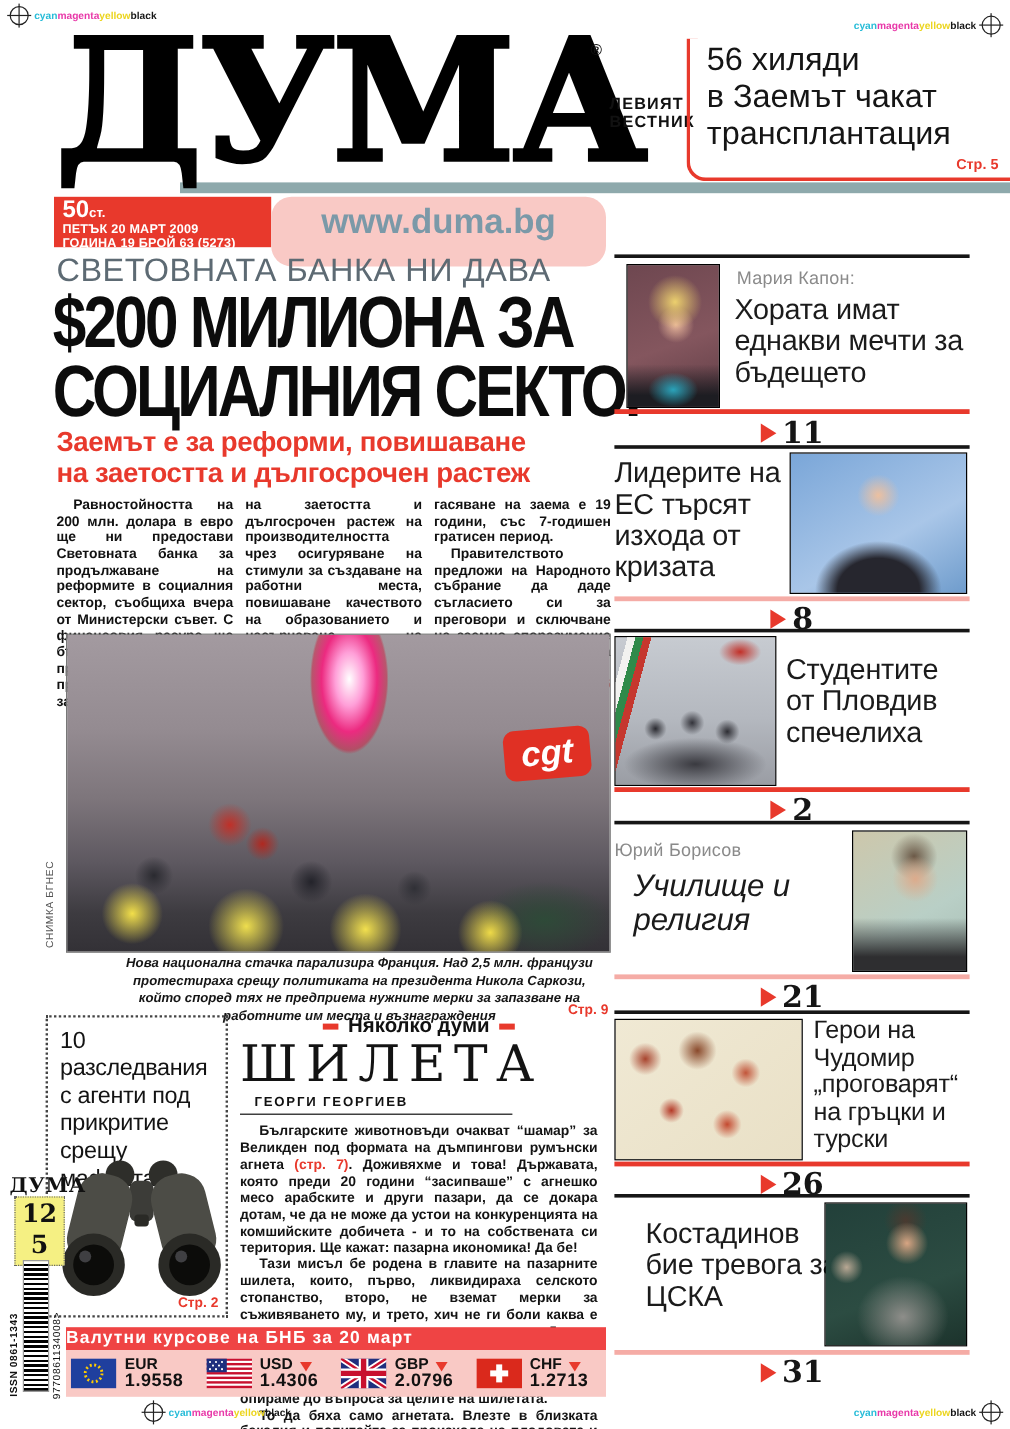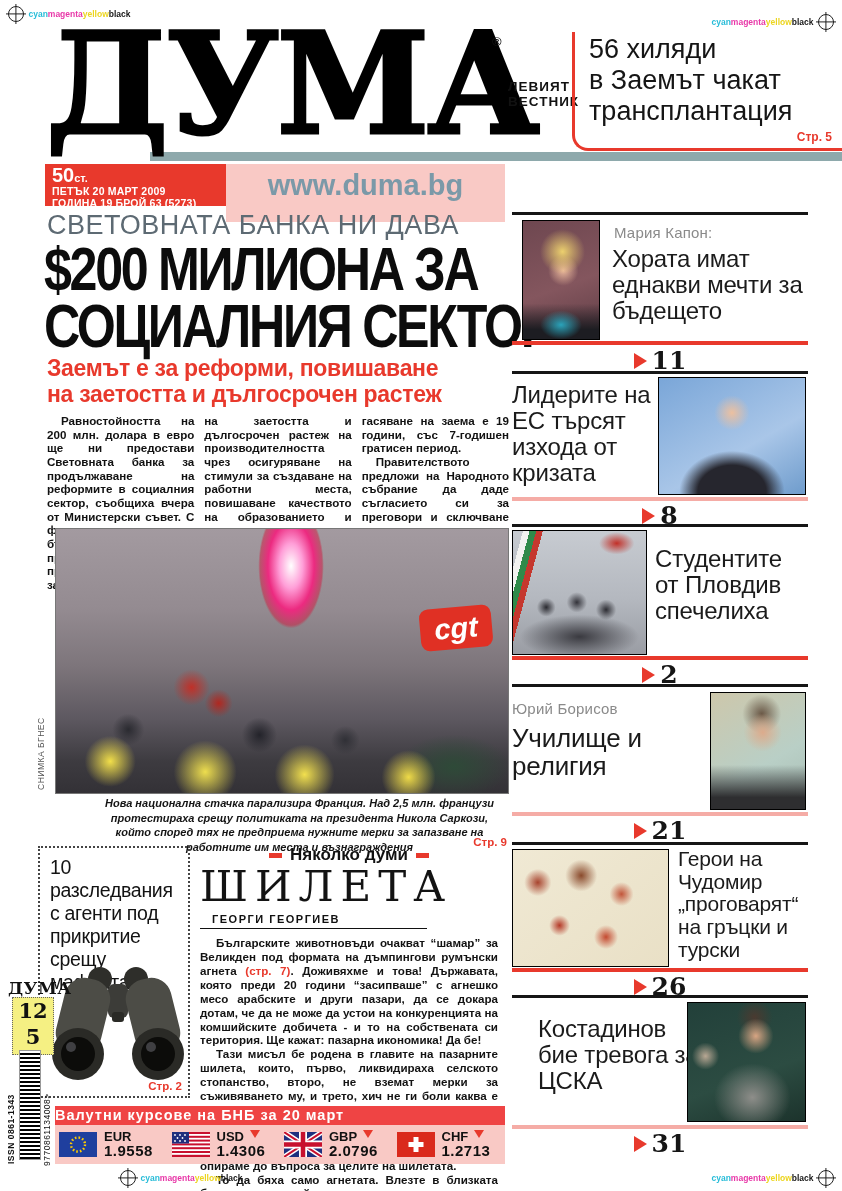--- a/index.html
+++ b/index.html
@@ -117,21 +117,21 @@
   .optitle{font-family:"DejaVu Serif","Liberation Serif",serif;font-size:42px;letter-spacing:7px;color:#131313;line-height:1.05;}
   .opbyline{font-size:11px;font-weight:bold;letter-spacing:1.5px;border-bottom:1.5px solid #111;width:215px;padding:4px 0 3px 12px;}
   .opbody{font-size:11.6px;font-weight:bold;line-height:1.2;text-align:justify;color:#131313;}
   .opbody p{margin:0;text-indent:16px;}
   .opref{color:#e8392c;}
   
   .curheader{background:#ef4444;color:#fff;font-weight:bold;font-size:14.5px;line-height:19px;letter-spacing:1px;}
   .curbody{background:#f9c9c5;display:flex;align-items:center;}
   .curitem{flex:1;display:flex;align-items:center;gap:7px;padding-left:4px;}
   .curtext{line-height:1.05;}
-  .curcode{font-size:13px;font-weight:bold;display:flex;align-items:flex-start;gap:6px;}
+  .curcode{font-size:13px;font-weight:bold;display:flex;align-items:flex-end;gap:6px;}
   .curval{font-size:15px;font-weight:bold;letter-spacing:0.5px;}
   .downtri{width:0;height:0;border-top:8px solid #e8392c;border-left:5.5px solid transparent;border-right:5.5px solid transparent;display:inline-block;}
   .flag{width:38px;height:25px;display:block;}
 </style>
 </head>
 <body>
 
 <div id="page">
 
   <div class="abs" style="left:8px;top:4px;">
@@ -157,21 +157,21 @@
     <div>в Заемът чакат</div>
     <div>трансплантация</div>
     <div class="pref">Стр. 5</div>
   </div>
 
   <div class="abs infored" style="left:45px;top:164px;width:167px;height:40px;">
     <div style="line-height:1;"><span class="price">50</span><span class="priceunit">ст.</span></div>
     <div class="infoline">ПЕТЪК 20 МАРТ 2009</div>
     <div class="infoline">ГОДИНА 19 БРОЙ 63 (5273)</div>
   </div>
-  <div class="abs infopink" style="left:226px;top:164px;width:279px;height:58px;">
+  <div class="abs infopink" style="left:226px;top:164px;width:279px;height:58px;border-radius:17px;">
     <span class="website">www.duma.bg</span>
   </div>
 
   <div class="abs kicker" style="left:47px;top:210px;">СВЕТОВНАТА БАНКА НИ ДАВА</div>
   <div class="abs headline" style="left:44px;top:241px;">
     <div>$200 МИЛИОНА ЗА</div>
     <div>СОЦИАЛНИЯ СЕКТОР</div>
   </div>
   <div class="abs subhead" style="left:47px;top:356px;">
     <div>Заемът е за реформи, повишаване</div>
@@ -222,21 +222,21 @@
   <div class="abs sbphoto ph3" style="left:512px;top:530px;width:133px;height:123px;"></div>
   <div class="abs sbtitle" style="left:655px;top:546px;width:150px;">Студентите от Пловдив спечелиха</div>
   <div class="abs redbar" style="left:512px;top:656px;"></div>
   <div class="abs pagenum" style="left:512px;top:660px;">
     <span class="tri"></span>
       <span class="num">2</span>
   </div>
   <div class="abs rule" style="left:512px;top:684px;"></div>
 
   <div class="abs sblabel" style="left:512px;top:700px;">Юрий Борисов</div>
-  <div class="abs sbtitle" style="left:512px;top:724px;width:185px;font-size:26px;">Училище и религия</div>
+  <div class="abs sbtitle" style="left:528px;top:724px;width:185px;font-size:26px;font-style:italic;">Училище и религия</div>
   <div class="abs sbphoto ph4" style="left:710px;top:692px;width:94px;height:116px;"></div>
   <div class="abs pinkbar" style="left:512px;top:812px;"></div>
   <div class="abs pagenum" style="left:512px;top:816px;">
     <span class="tri"></span>
       <span class="num">21</span>
   </div>
   <div class="abs rule" style="left:512px;top:842px;"></div>
 
   <div class="abs sbphoto ph5" style="left:512px;top:849px;width:155px;height:116px;"></div>
   <div class="abs sbtitle" style="left:678px;top:848px;width:128px;font-size:21px;">Герои на Чудомир „проговарят“ на гръцки и турски</div>

